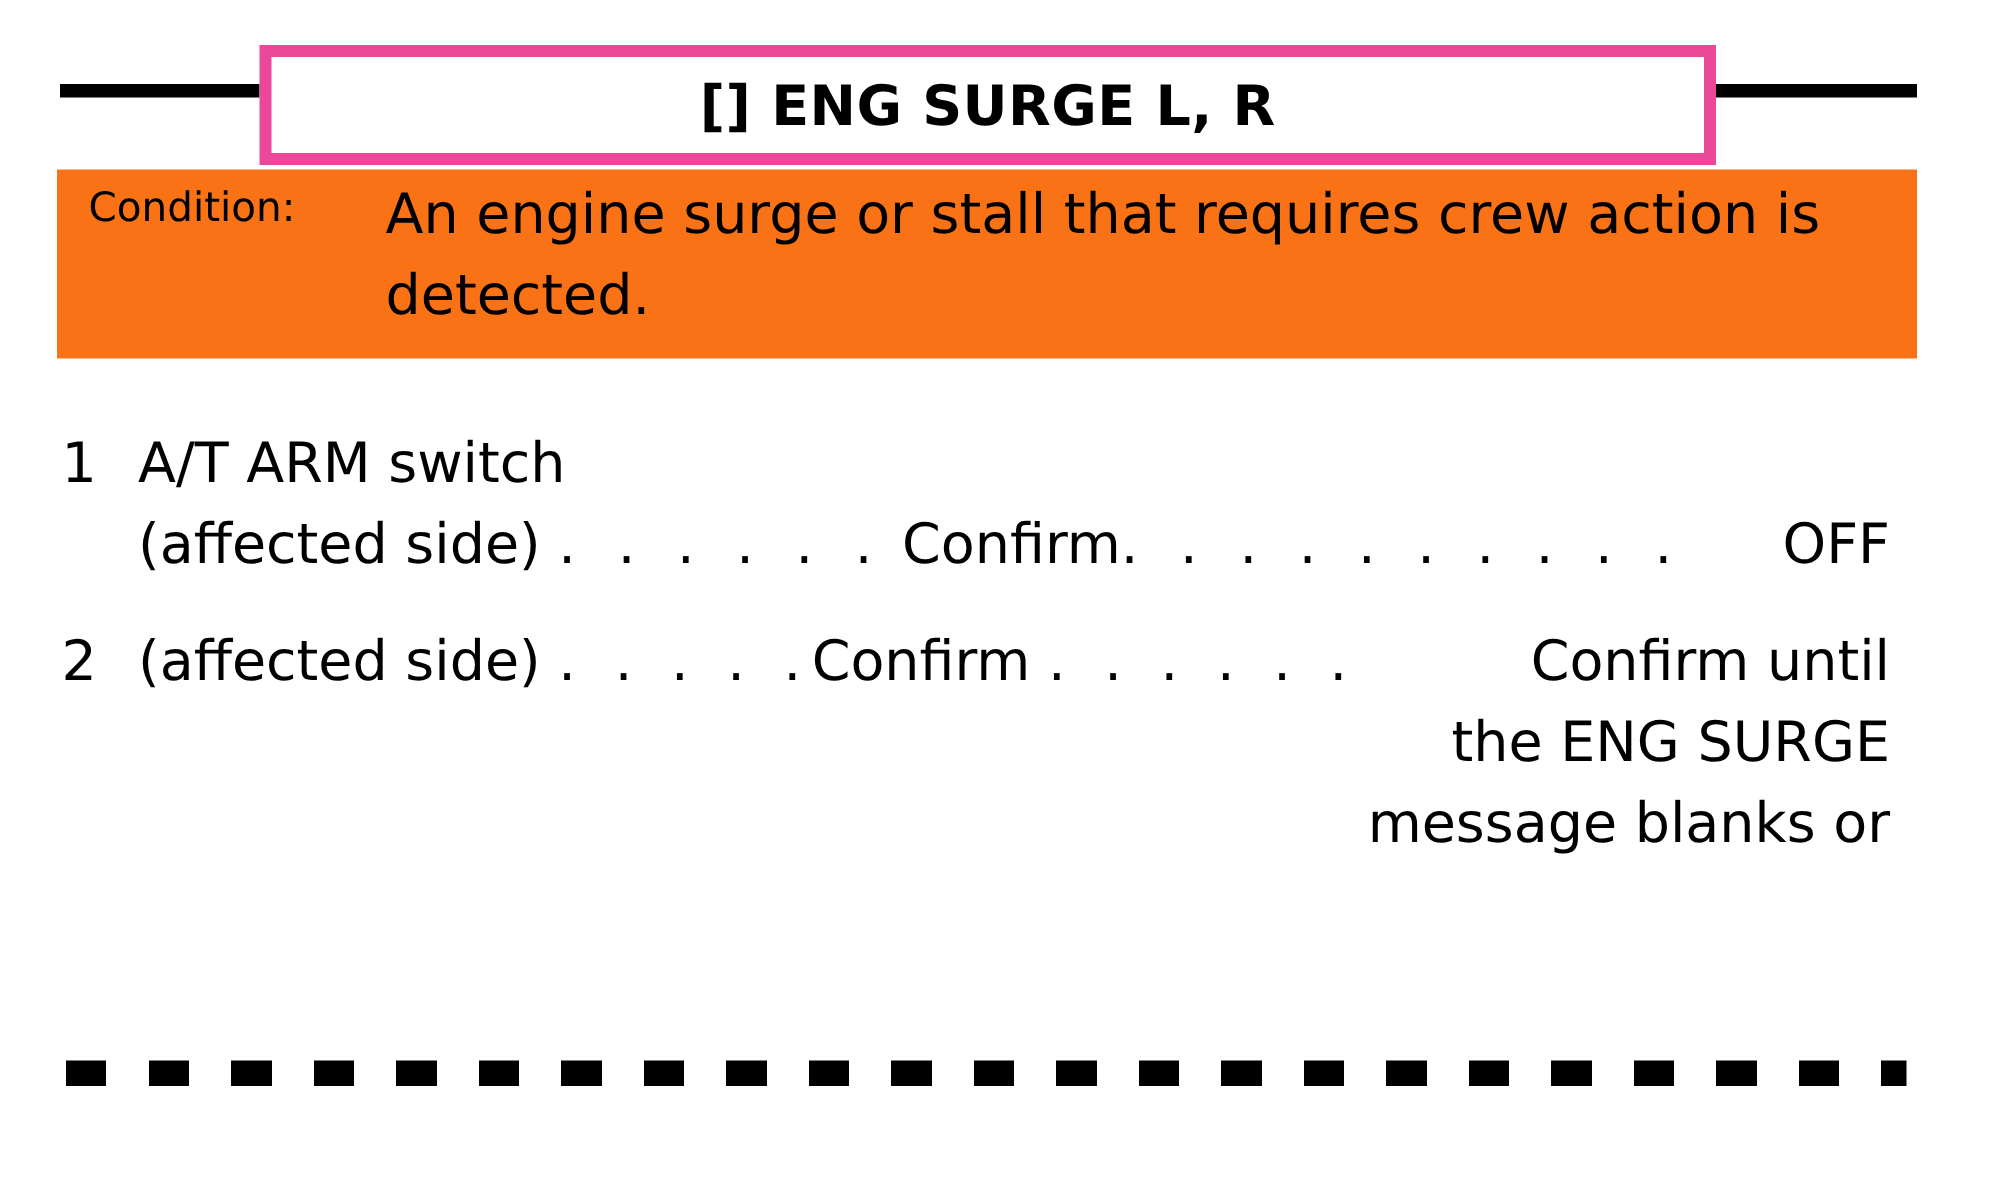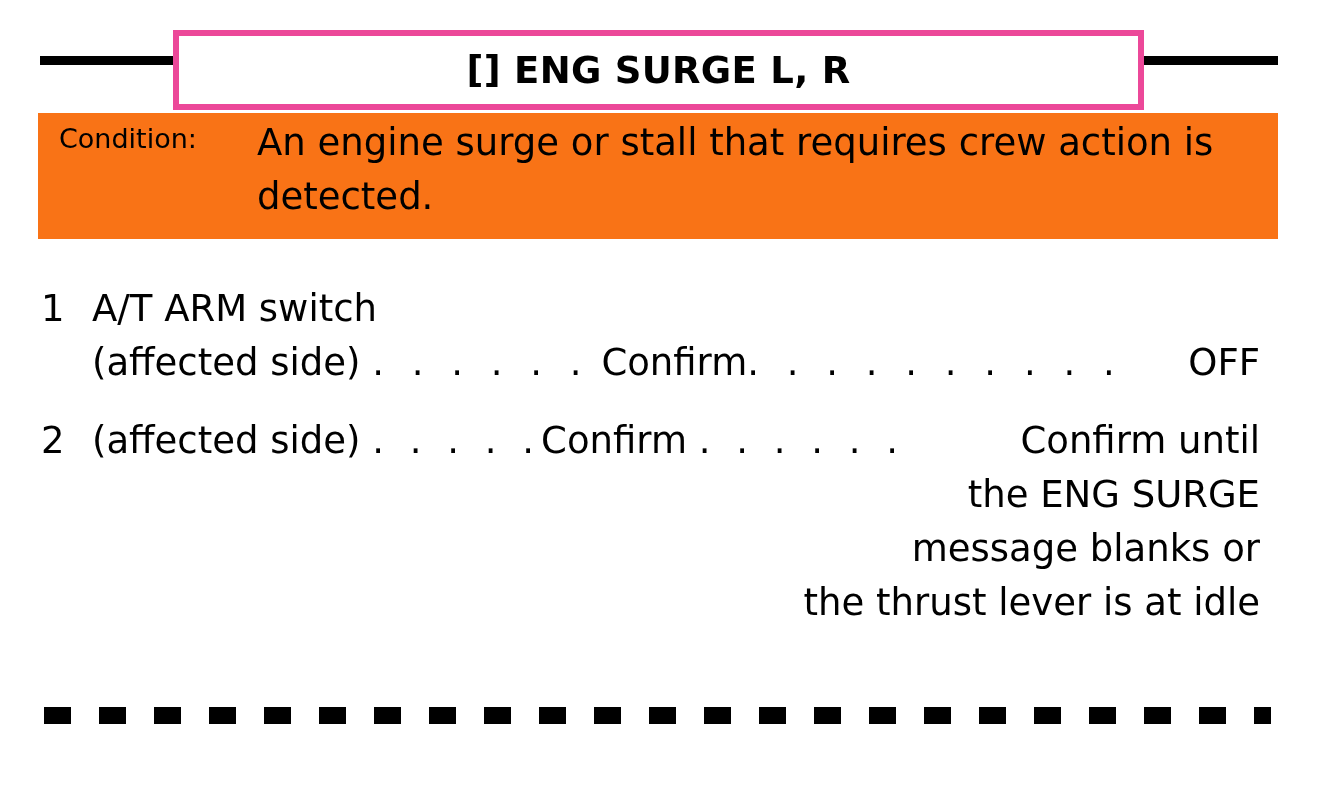--- a/index.html
+++ b/index.html
@@ -46,21 +46,21 @@
     height: 9px;
     background: #000000;
   }
   .title-box {
     position: absolute;
     left: 173px;
     top: 10px;
     width: 971px;
     height: 80px;
     box-sizing: border-box;
-    border: 6px solid #ec4899;
+    border: 8px solid #ec4899;
     background: #ffffff;
     display: flex;
     align-items: center;
     justify-content: center;
   }
   .title-text {
     font-size: 37px;
     font-weight: bold;
     letter-spacing: 0.3px;
     line-height: 1;
@@ -208,21 +208,20 @@
           <span class="grow">&nbsp;</span>
           <span class="grow leader tight">. . . . .</span>
           <span class="grow">Confirm</span>
           <span class="grow">&nbsp;</span>
           <span class="grow leader tight">. . . . . .</span>
           <span class="spacer"></span>
           <span class="grow">Confirm until</span>
         </span>
         <span class="step-cont">the ENG SURGE</span>
         <span class="step-cont">message blanks or</span>
-        <span class="step-cont">the thrust lever is at idle</span>
       </div>
     </div>
 
   </div>
 
   <div class="dashed-rule"></div>
 
 </div>
 
 </body></html>

